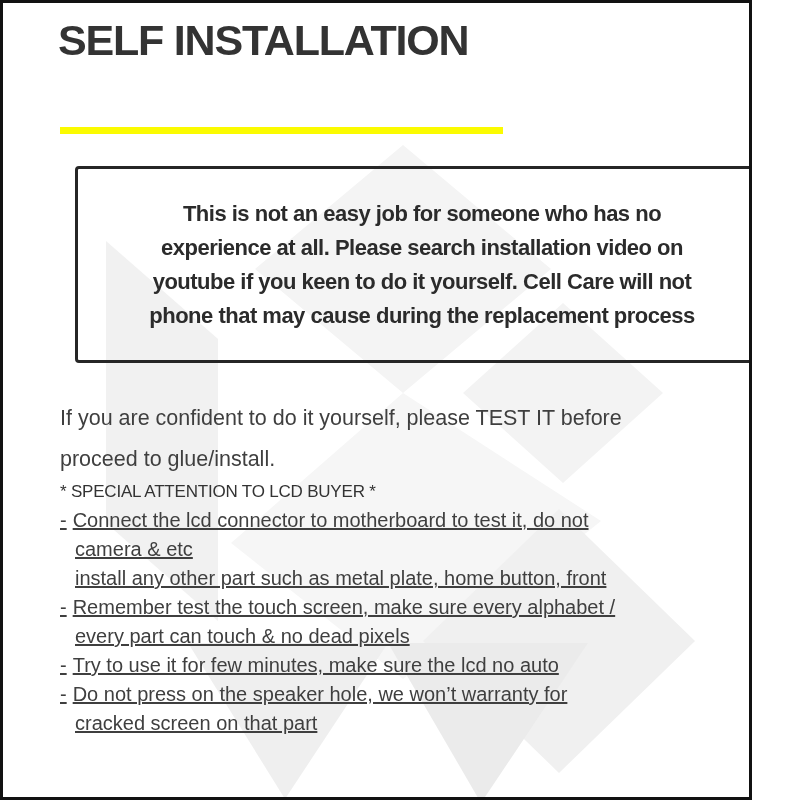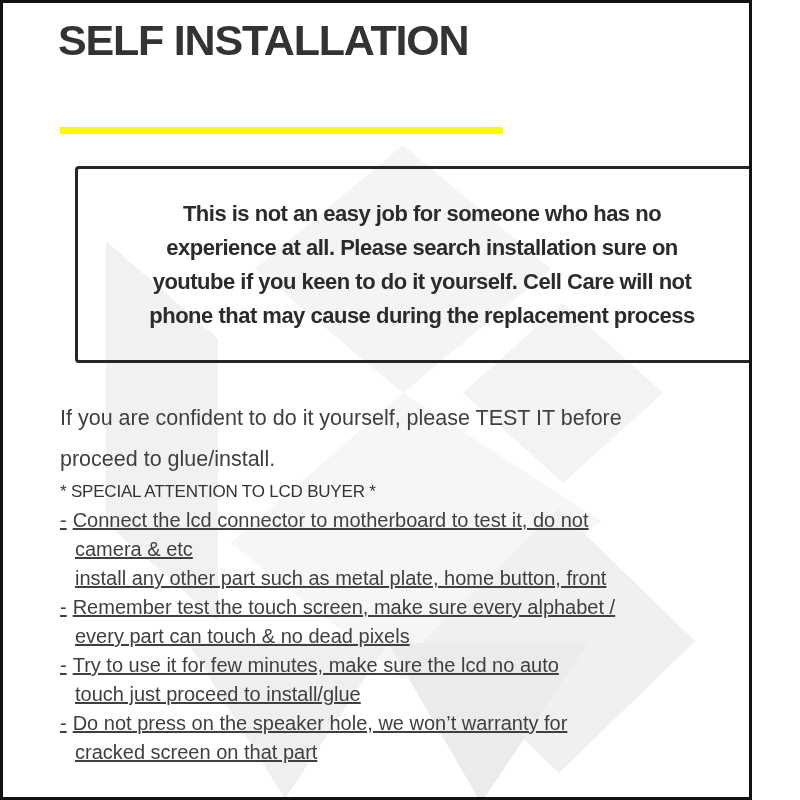--- a/index.html
+++ b/index.html
@@ -105,21 +105,21 @@
   </svg>
 
   <div class="layer page-title">
     <div>SELF INSTALLATION</div>
   </div>
 
   <div class="layer title-underline"></div>
 
   <div class="layer notice-box">
     <div class="notice-line">This is not an easy job for someone who has no</div>
-    <div class="notice-line">experience at all. Please search installation sure on</div>
+    <div class="notice-line">experience at all. Please search installation video on</div>
     <div class="notice-line">youtube if you keen to do it yourself. Cell Care will not</div>
     <div class="notice-line">phone that may cause during the replacement process</div>
   </div>
 
   <div class="layer intro">
     <div class="intro-line">If you are confident to do it yourself, please TEST IT before</div>
     <div class="intro-line">proceed to glue/install.</div>
   </div>
 
   <div class="layer section">
@@ -133,21 +133,20 @@
         <div class="item-line">install any other part such as metal plate, home button, front</div>
       </div>
 
       <div>
         <div class="item-line first"><span class="dash">-</span><span>Remember test the touch screen, make sure every alphabet /</span></div>
         <div class="item-line">every part can touch &amp; no dead pixels</div>
       </div>
 
       <div>
         <div class="item-line first"><span class="dash">-</span><span>Try to use it for few minutes, make sure the lcd no auto</span></div>
-        <div class="item-line">touch just proceed to install/glue</div>
       </div>
 
       <div>
         <div class="item-line first"><span class="dash">-</span><span>Do not press on the speaker hole, we won’t warranty for</span></div>
         <div class="item-line">cracked screen on that part</div>
       </div>
 
     </div>
   </div>
 

